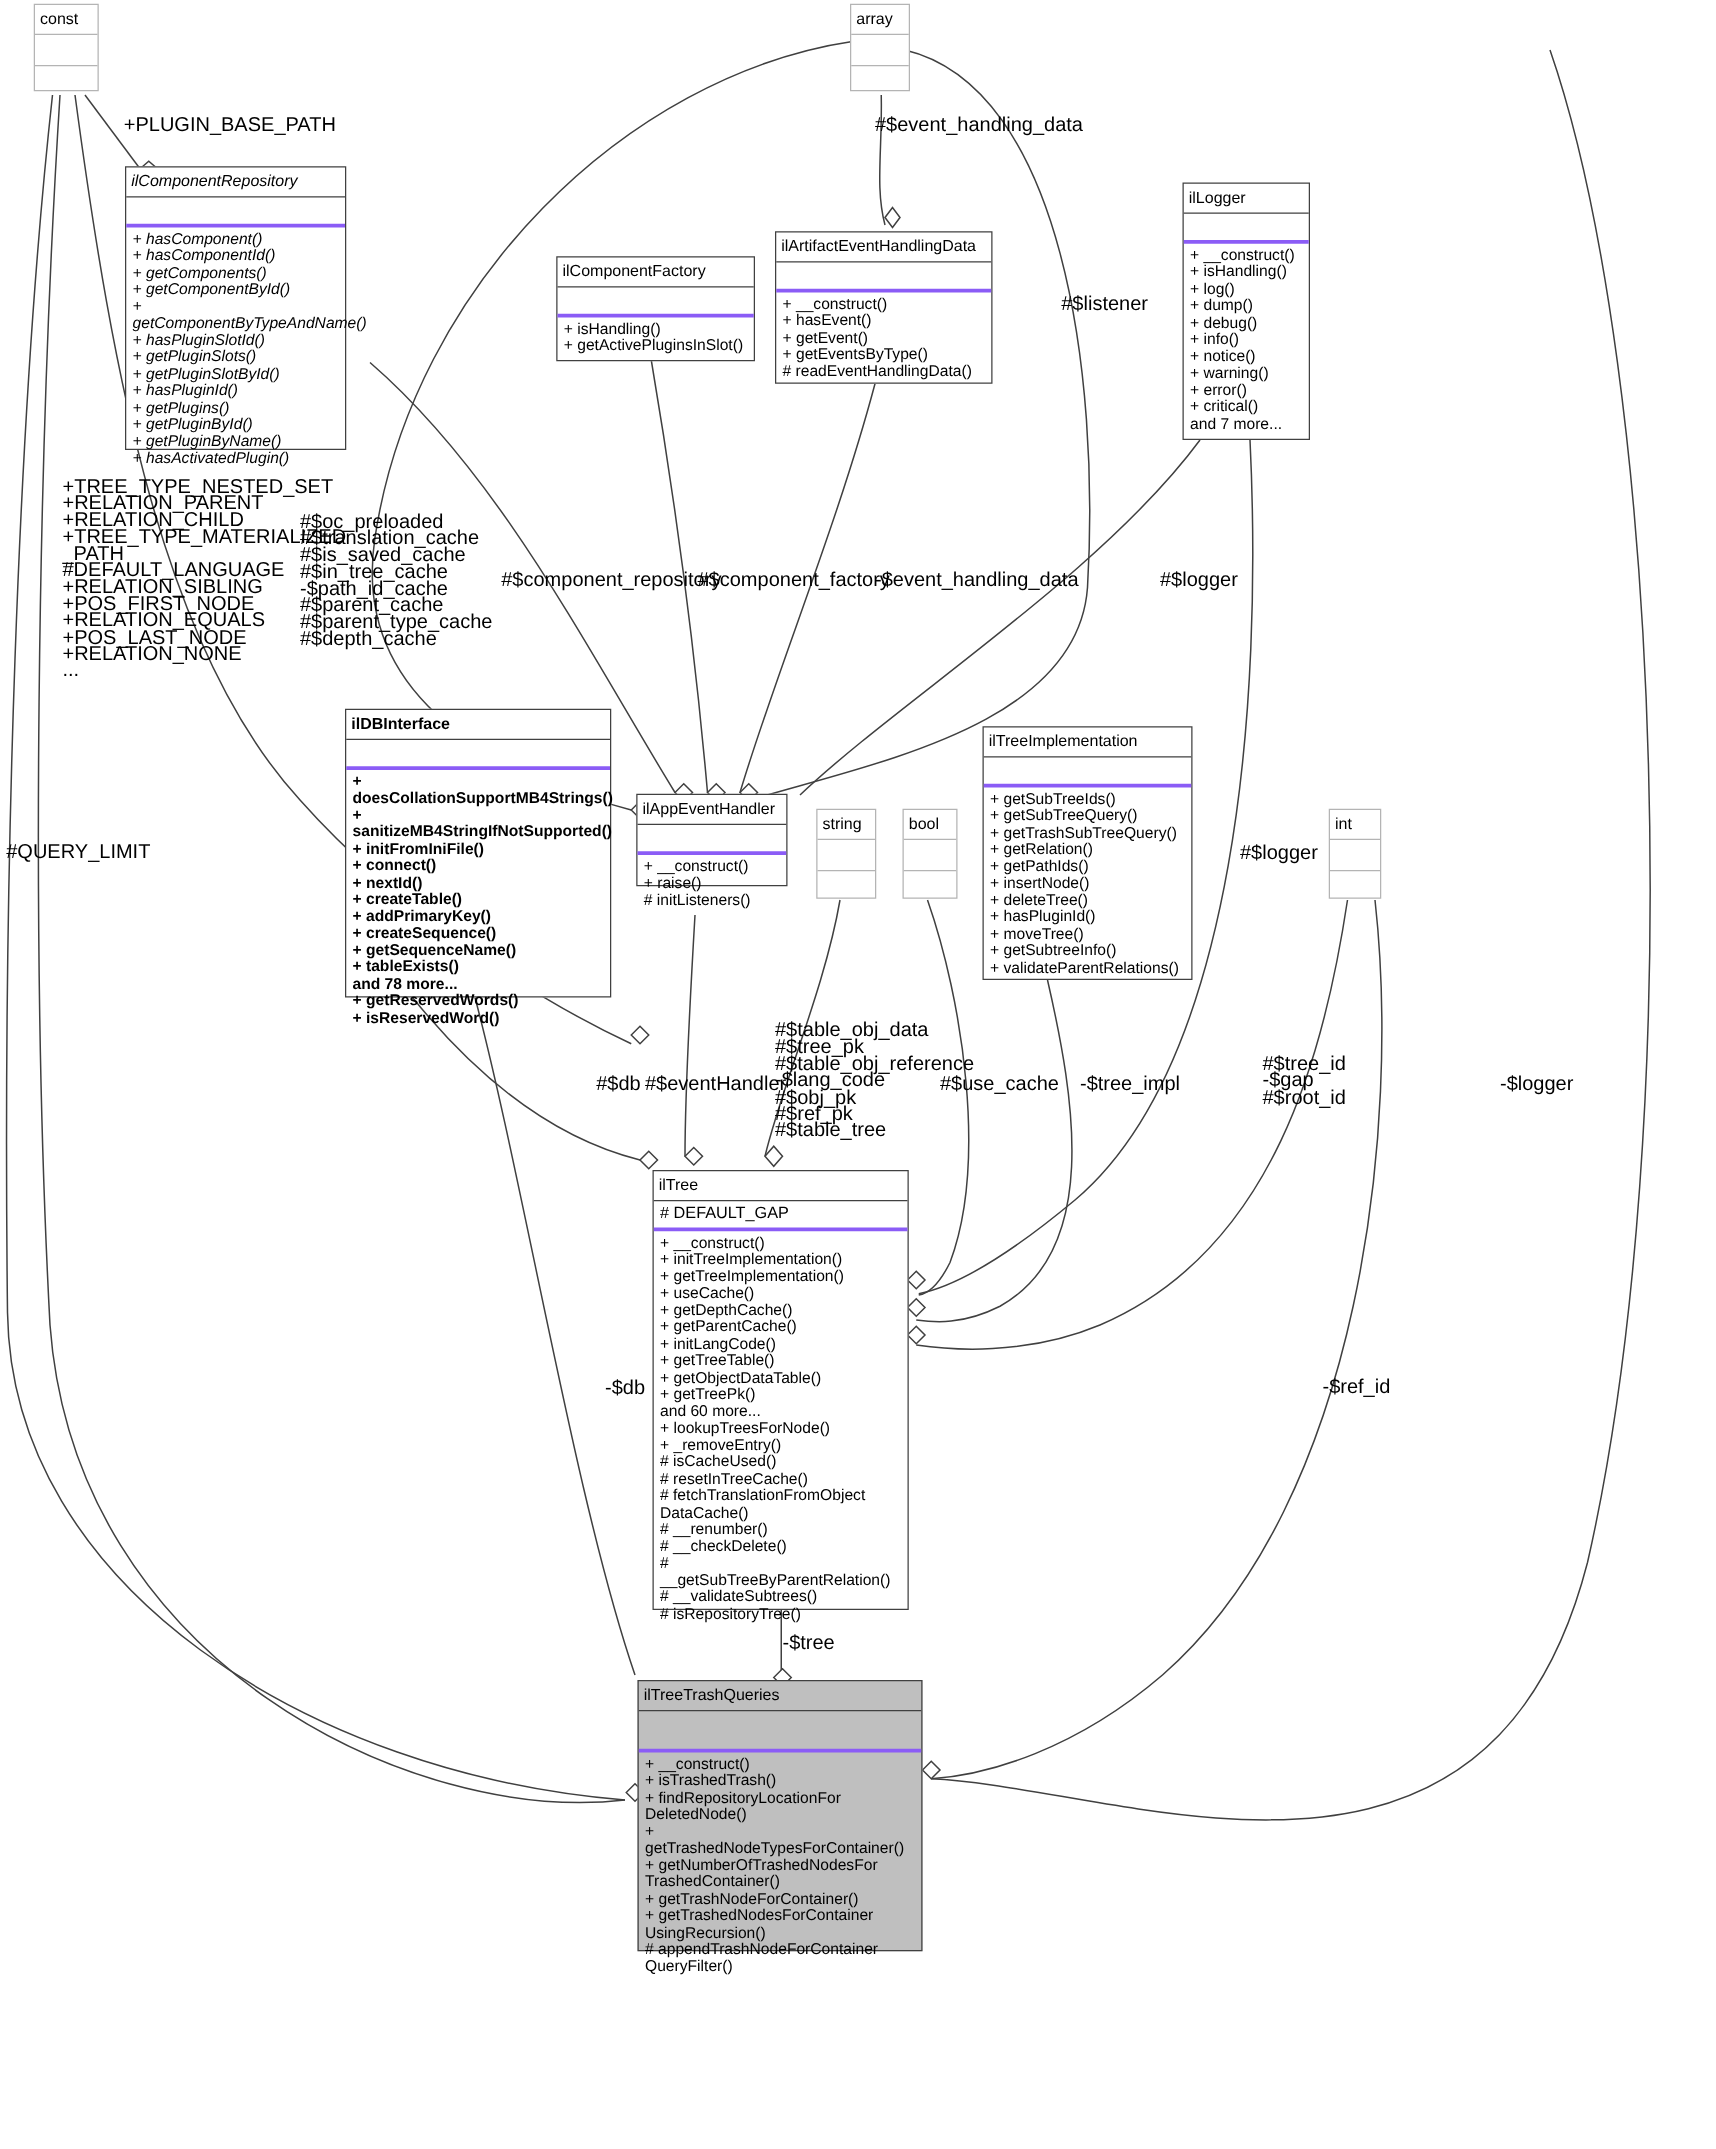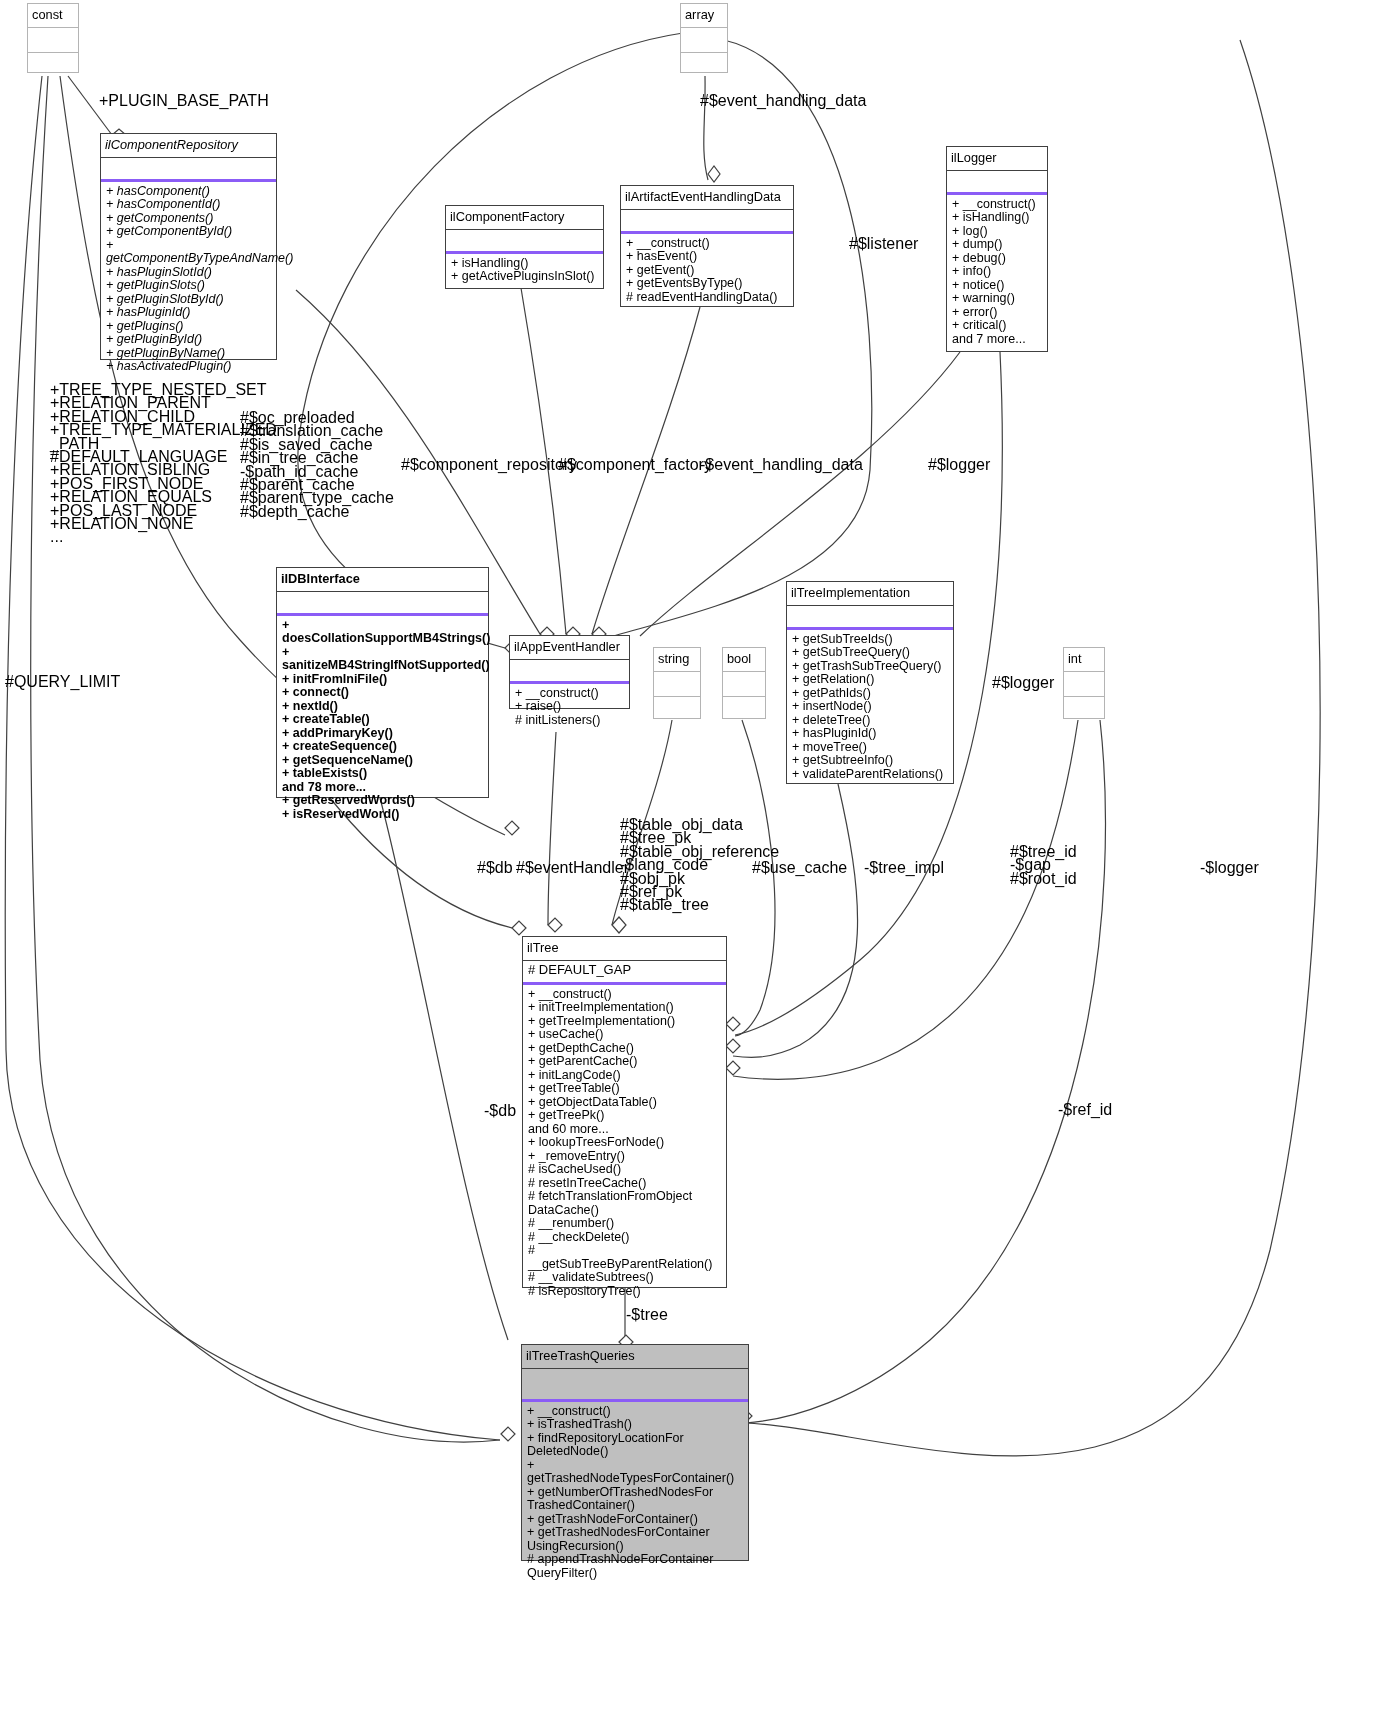--- a/index.html
+++ b/index.html
@@ -315,21 +315,21 @@
       <div class="member"># fetchTranslationFromObject
 DataCache()</div>
       <div class="member"># __renumber()</div>
       <div class="member"># __checkDelete()</div>
       <div class="member"># __getSubTreeByParentRelation()</div>
       <div class="member"># __validateSubtrees()</div>
       <div class="member"># isRepositoryTree()</div>
     </div>
   </div>
 
-  <div class="uml-box grey-box" style="left:510px; top:1344px; width:228px; height:217px;margin-left:11px;">
+  <div class="uml-box grey-box" style="left:510px; top:1344px; width:228px; height:217px;">
     <div class="box-title">ilTreeTrashQueries</div>
     <div class="box-attrs" style="min-height:26px;"></div>
     <div class="box-ops">
       <div class="member">+ __construct()</div>
       <div class="member">+ isTrashedTrash()</div>
       <div class="member">+ findRepositoryLocationFor
 DeletedNode()</div>
       <div class="member">+ getTrashedNodeTypesForContainer()</div>
       <div class="member">+ getNumberOfTrashedNodesFor
 TrashedContainer()</div>

